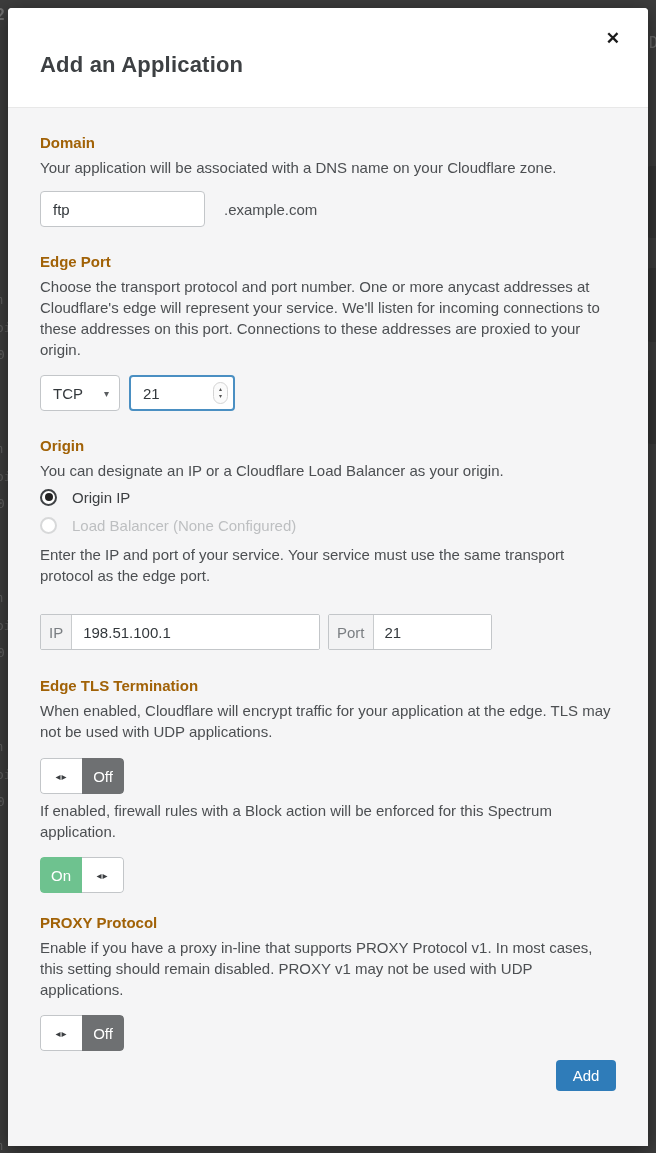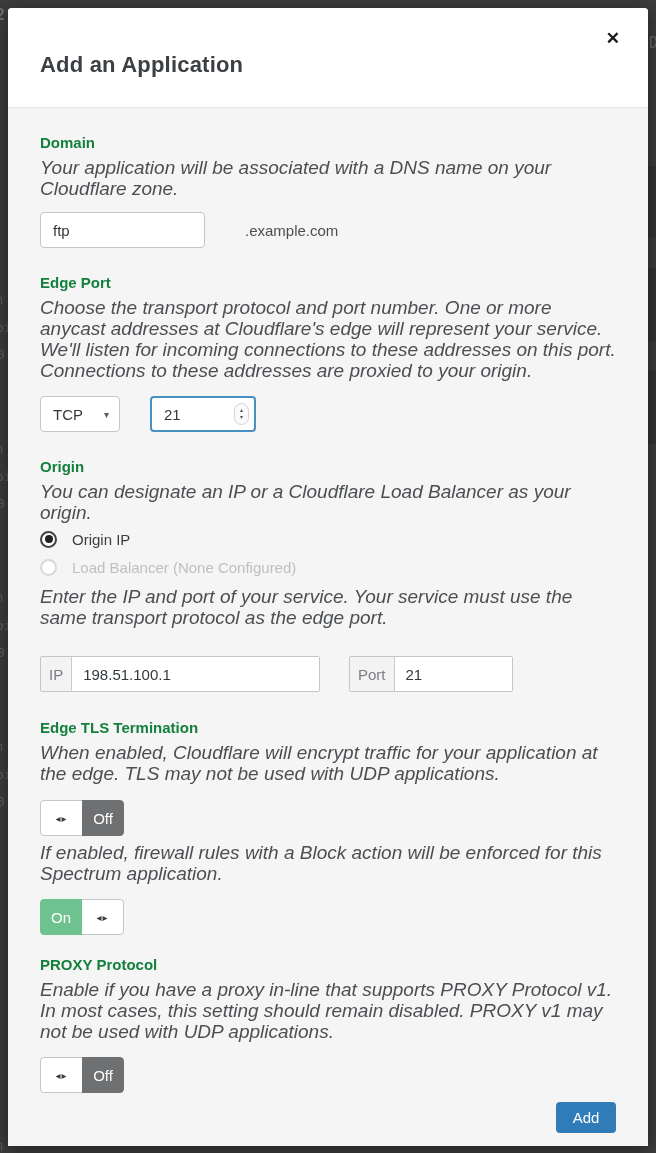--- a/index.html
+++ b/index.html
@@ -65,33 +65,32 @@
     color: #1a1a1a;
     cursor: pointer;
     line-height: 1;
     padding: 4px;
   }
   .modal-body { padding: 0 32px 0 32px; }
 
   .sec-label {
     font-size: 15px;
     font-weight: bold;
-    color: #15803d;
+    color: #a16207;
   }
   .sec-desc {
-    font-size: 19px;
+    font-size: 15px;
     line-height: 21px;
     color: #4c4f52;
     margin-top: 6px;
-    font-style: italic;
   }
   .mt-lg { margin-top: 26px; }
 
   
-  .row { display: flex; align-items: center; gap: 21px; }
+  .row { display: flex; align-items: center; }
   .text-input {
     height: 36px;
     border: 1px solid #c3c6c9;
     border-radius: 4px;
     background: #fff;
     font-family: "Liberation Sans", sans-serif;
     font-size: 15px;
     color: #33383c;
     padding: 0 12px;
     outline: none;

